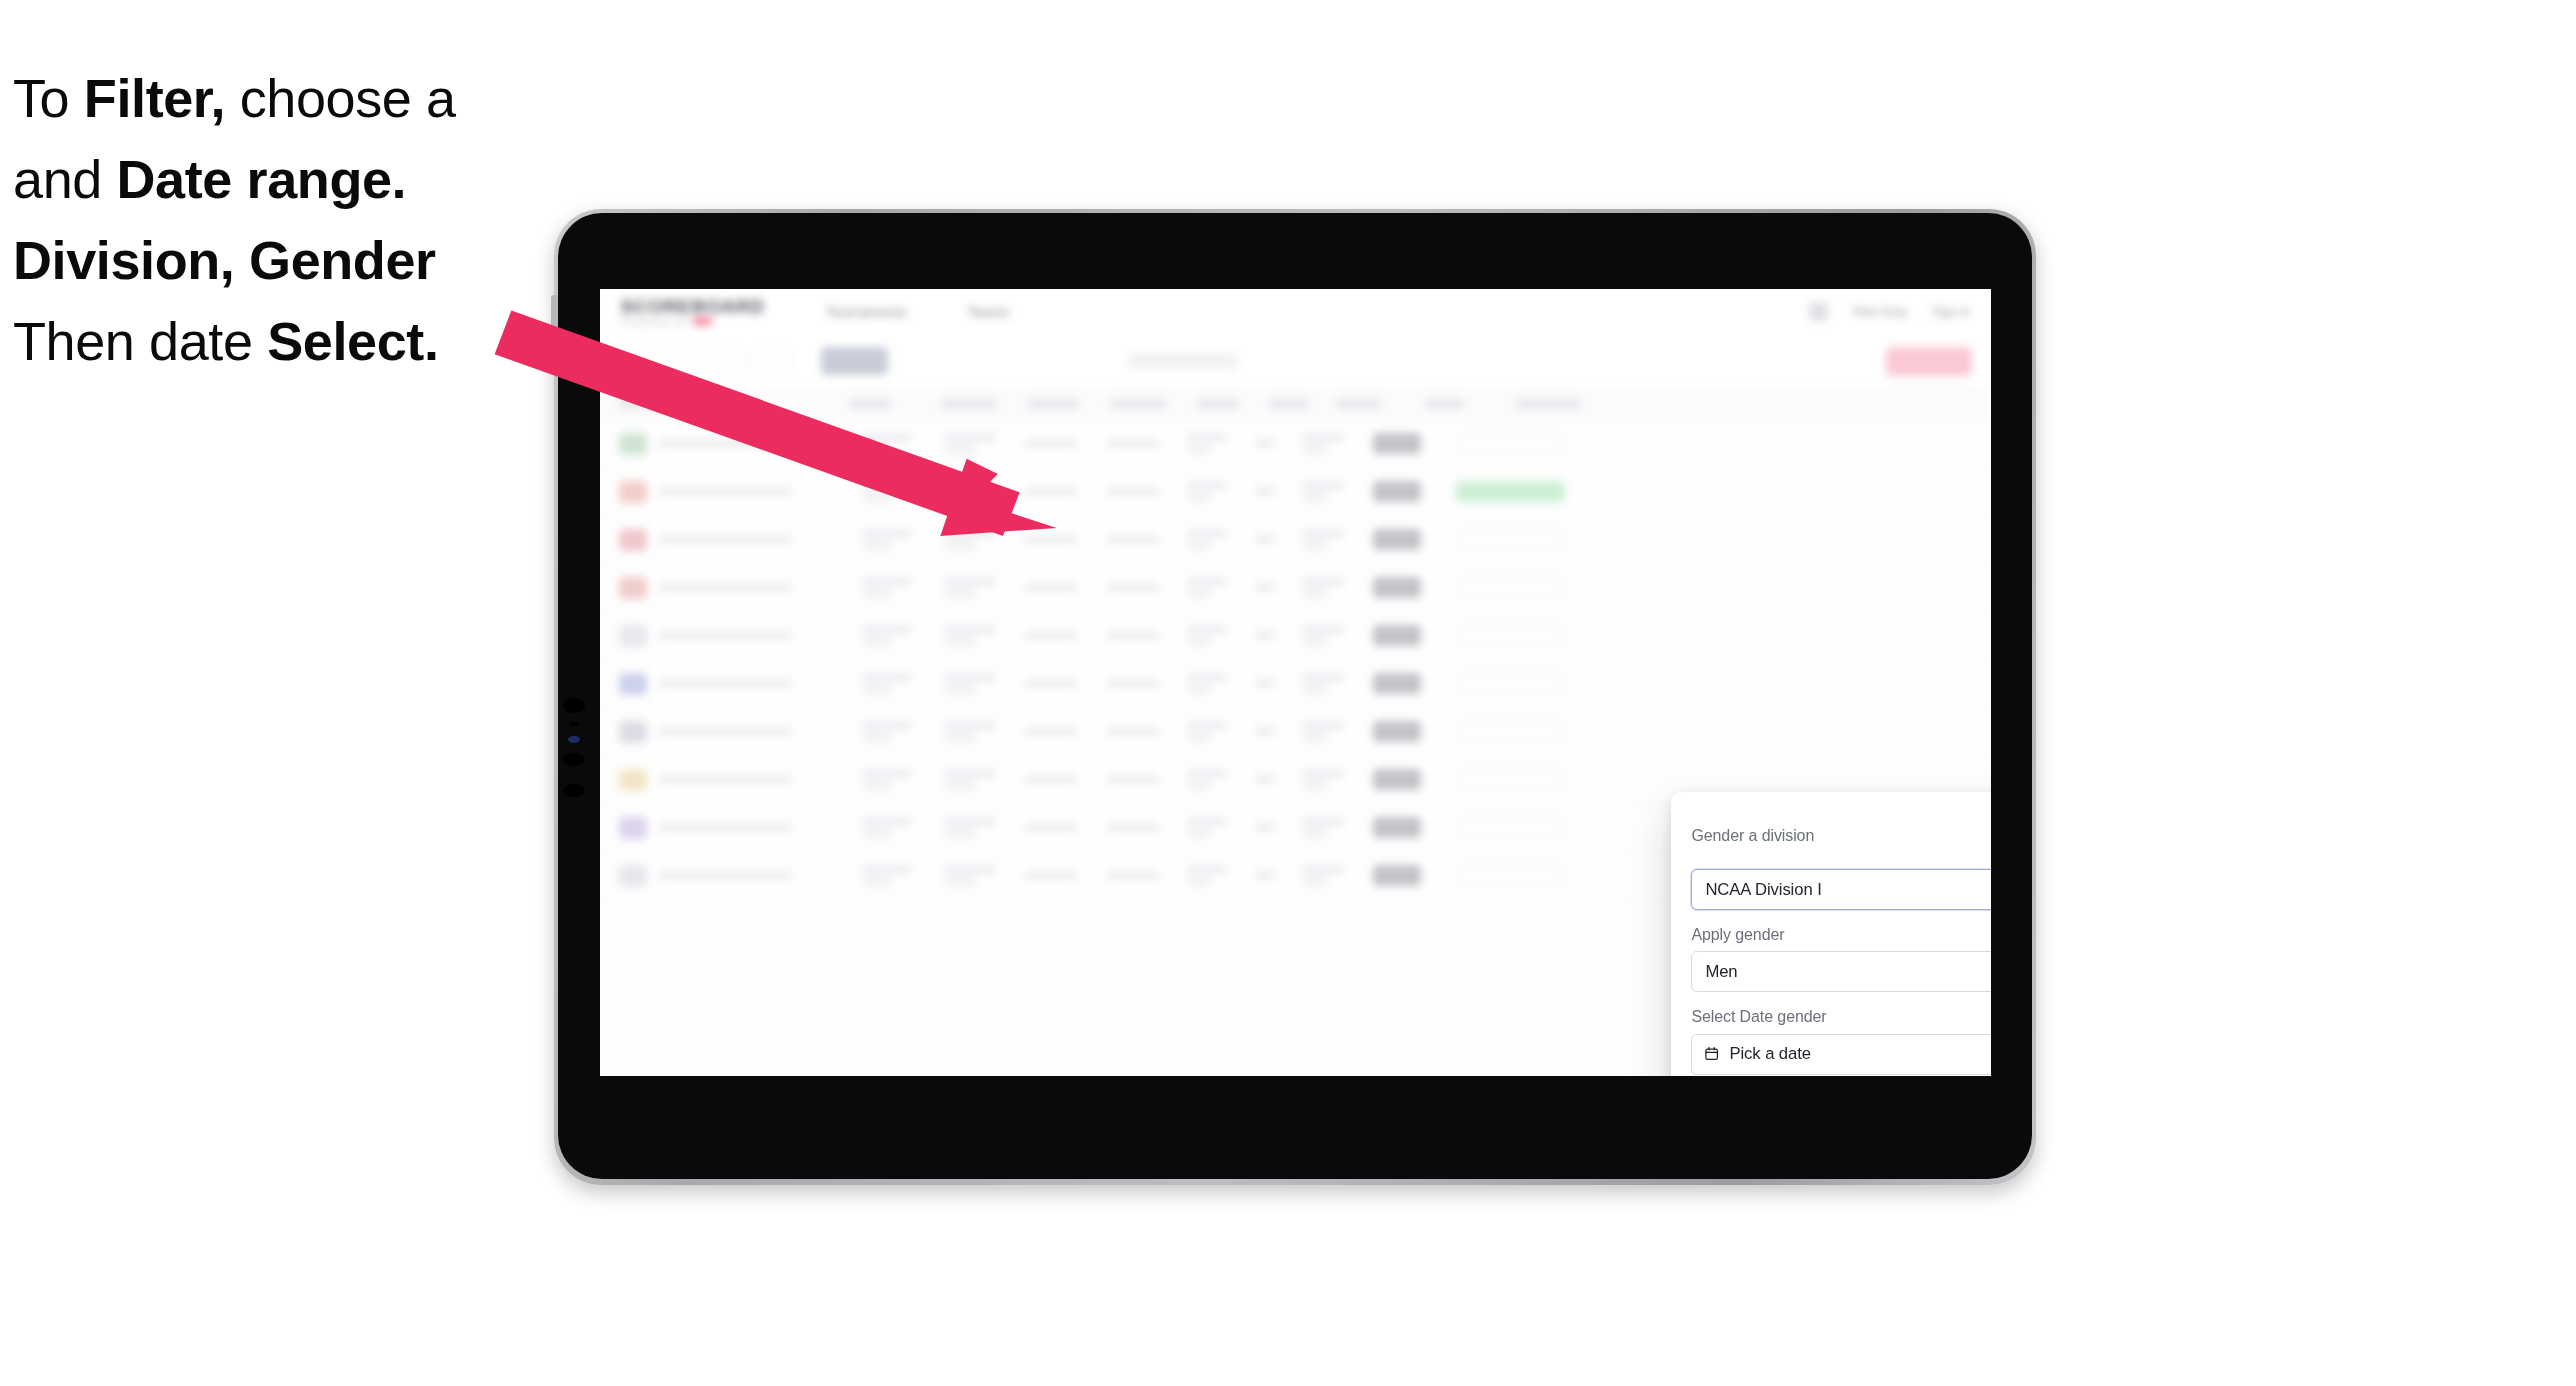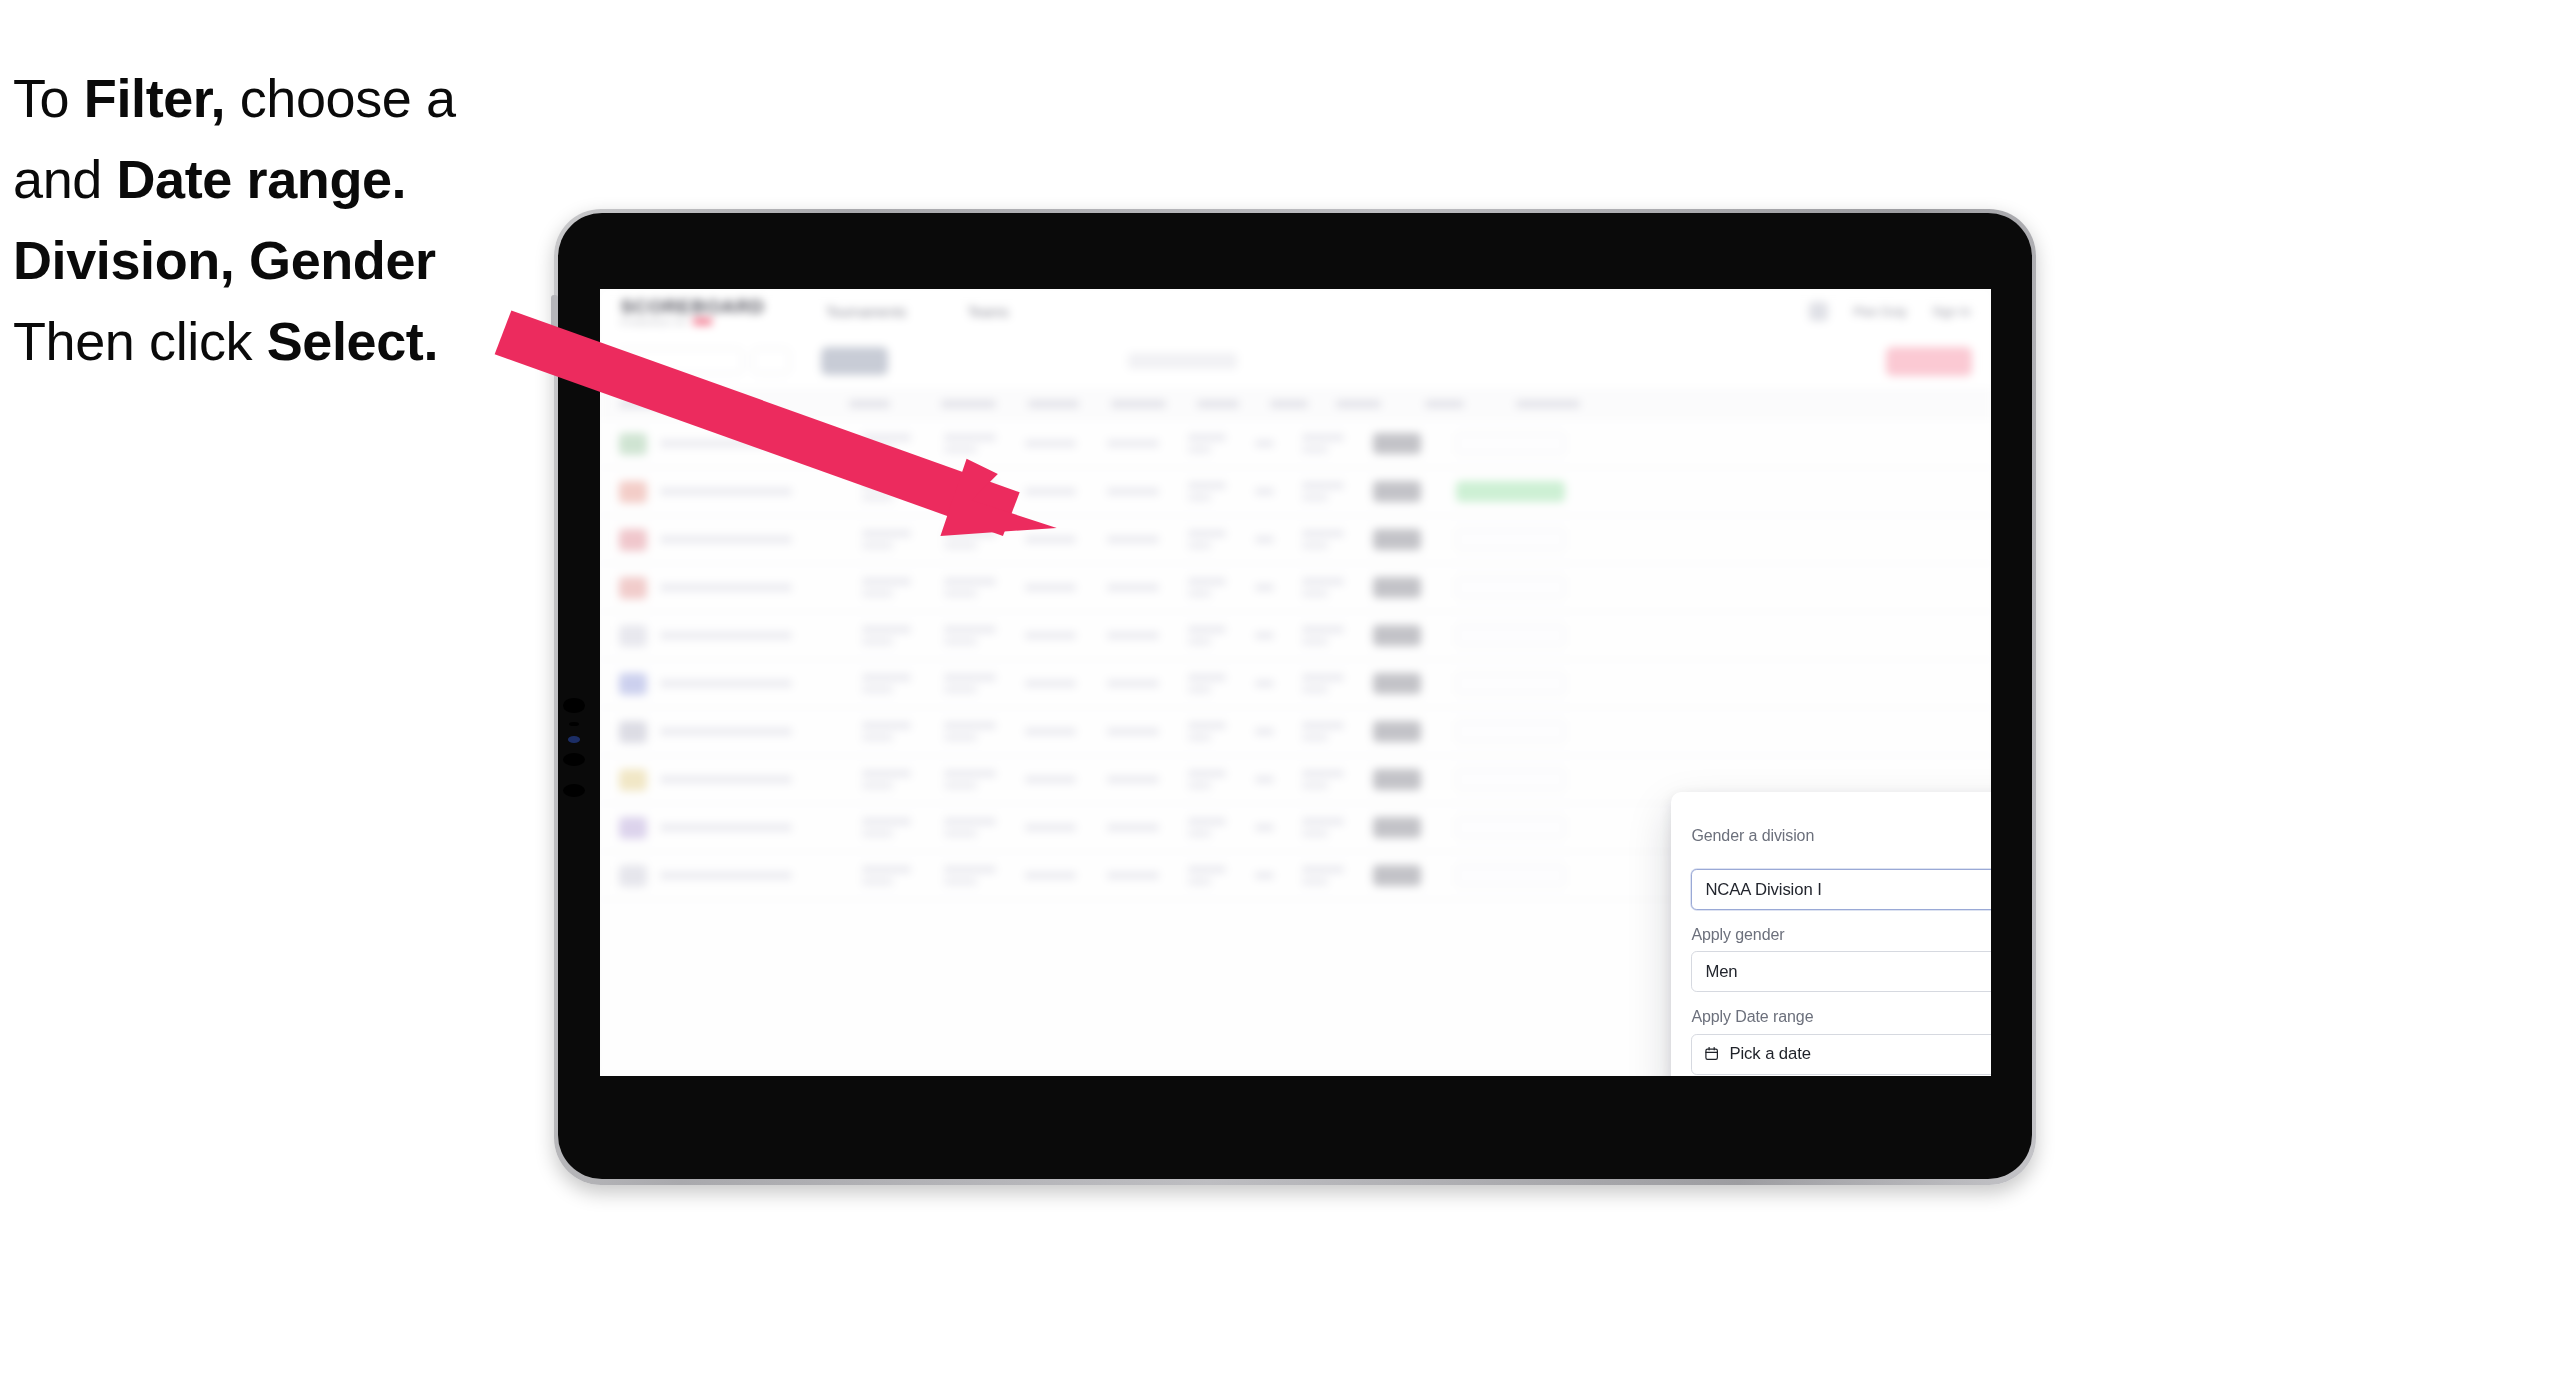--- a/index.html
+++ b/index.html
@@ -195,21 +195,21 @@
 </style>
 </head>
 <body>
 
 <div id="stage">
 
   <div id="caption">
     <div><span>To </span><b>Filter,</b><span> choose a</span></div>
     <div><span>and </span><b>Date range.</b></div>
     <div><b>Division, Gender</b></div>
-    <div><span>Then click </span><b>Select.</b></div>
+    <div><span>Then date </span><b>Select.</b></div>
   </div>
 
   <div id="tablet">
     <div id="tablet-outer"></div>
     <div id="tablet-body"></div>
 
     <div class="side-btn" style="top:86px;height:33px;"></div>
     <div class="dot-btn" style="top:489px;height:14.5px;"></div>
     <div class="dot-btn" style="top:513px;height:4.4px;width:10.2px;left:14.5px;"></div>
     <div class="dot-btn" style="top:527px;height:6.5px;width:11.6px;left:14px;background:#1c2e66;"></div>
@@ -597,21 +597,21 @@
           <span class="select-value">NCAA Division I</span>
 
         </div>
 
         <div class="field-label">Apply gender</div>
         <div class="select-box">
           <span class="select-value">Men</span>
 
         </div>
 
-        <div class="field-label">Apply Date range</div>
+        <div class="field-label">Select Date gender</div>
         <div class="date-box">
           <span style="display:flex;color:#1f2229;">
             <svg width="15.3" height="15.3" viewBox="0 0 24 24" fill="none" stroke="currentColor" stroke-width="1.9" stroke-linecap="round" stroke-linejoin="round">
               <rect x="3" y="5" width="18" height="16" rx="2.5"></rect>
               <line x1="3" y1="10" x2="21" y2="10"></line>
               <line x1="8" y1="2.5" x2="8" y2="6"></line>
               <line x1="16" y1="2.5" x2="16" y2="6"></line>
             </svg>
           </span>
           <span class="date-text">Pick a date</span>

